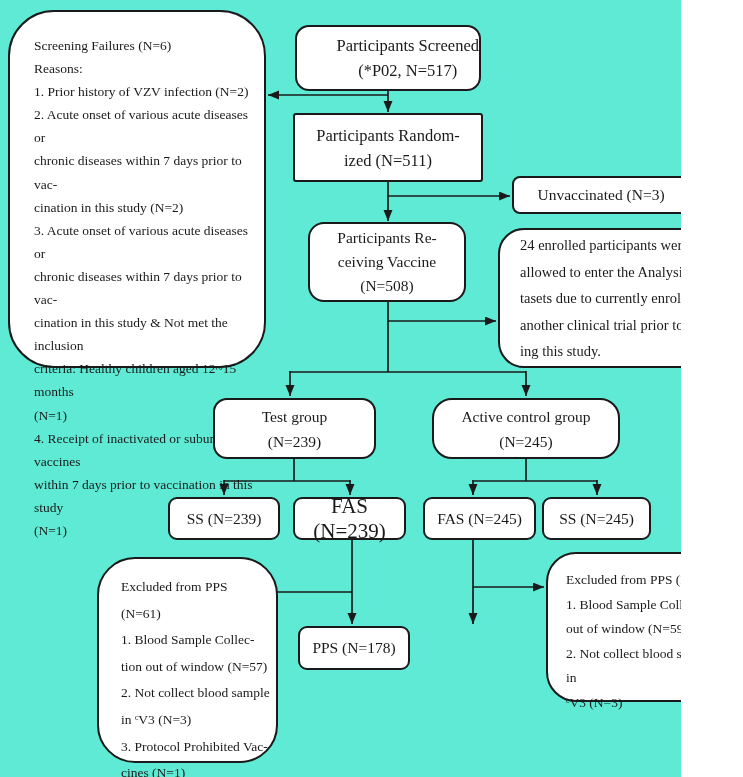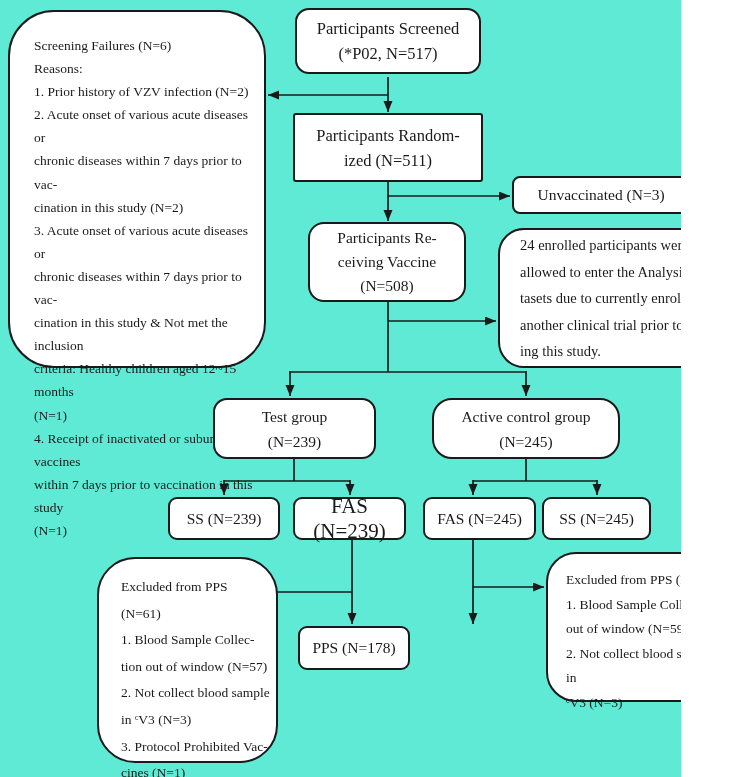--- a/index.html
+++ b/index.html
@@ -19,22 +19,22 @@
     box-sizing:border-box;
   }
   .box .txt{white-space:pre-line;display:block;}
   .center{
     display:flex;align-items:center;justify-content:center;
     text-align:center;
   }
   
   .b-screenfail{left:8px;top:10px;width:258px;height:358px;border-radius:46px;
     font-size:13.5px;line-height:23.1px;padding:22px 10px 0 24px;border-width:2.5px;}
-  .b-screened{left:295px;top:8px;width:186px;height:66px;border-radius:14px;
-    font-size:16.5px;line-height:25px;}
+  .b-screened{left:295px;top:25px;width:186px;height:66px;border-radius:14px;
+    font-size:16.5px;line-height:25px;justify-content:flex-end;}
   .b-random{left:293px;top:113px;width:190px;height:69px;border-radius:3px;
     font-size:16.5px;line-height:25px;}
   .b-unvacc{left:512px;top:176px;width:178px;height:38px;border-radius:8px;
     font-size:15.5px;justify-content:center;}
   .b-receiving{left:308px;top:222px;width:158px;height:80px;border-radius:16px;
     font-size:15.5px;line-height:24px;}
   .b-enrolled24{left:498px;top:228px;width:240px;height:140px;border-radius:26px;
     font-size:14.5px;line-height:26.5px;padding:2px 12px 0 20px;}
   .b-test{left:213px;top:398px;width:163px;height:61px;border-radius:14px;
     font-size:15.5px;line-height:25px;}

